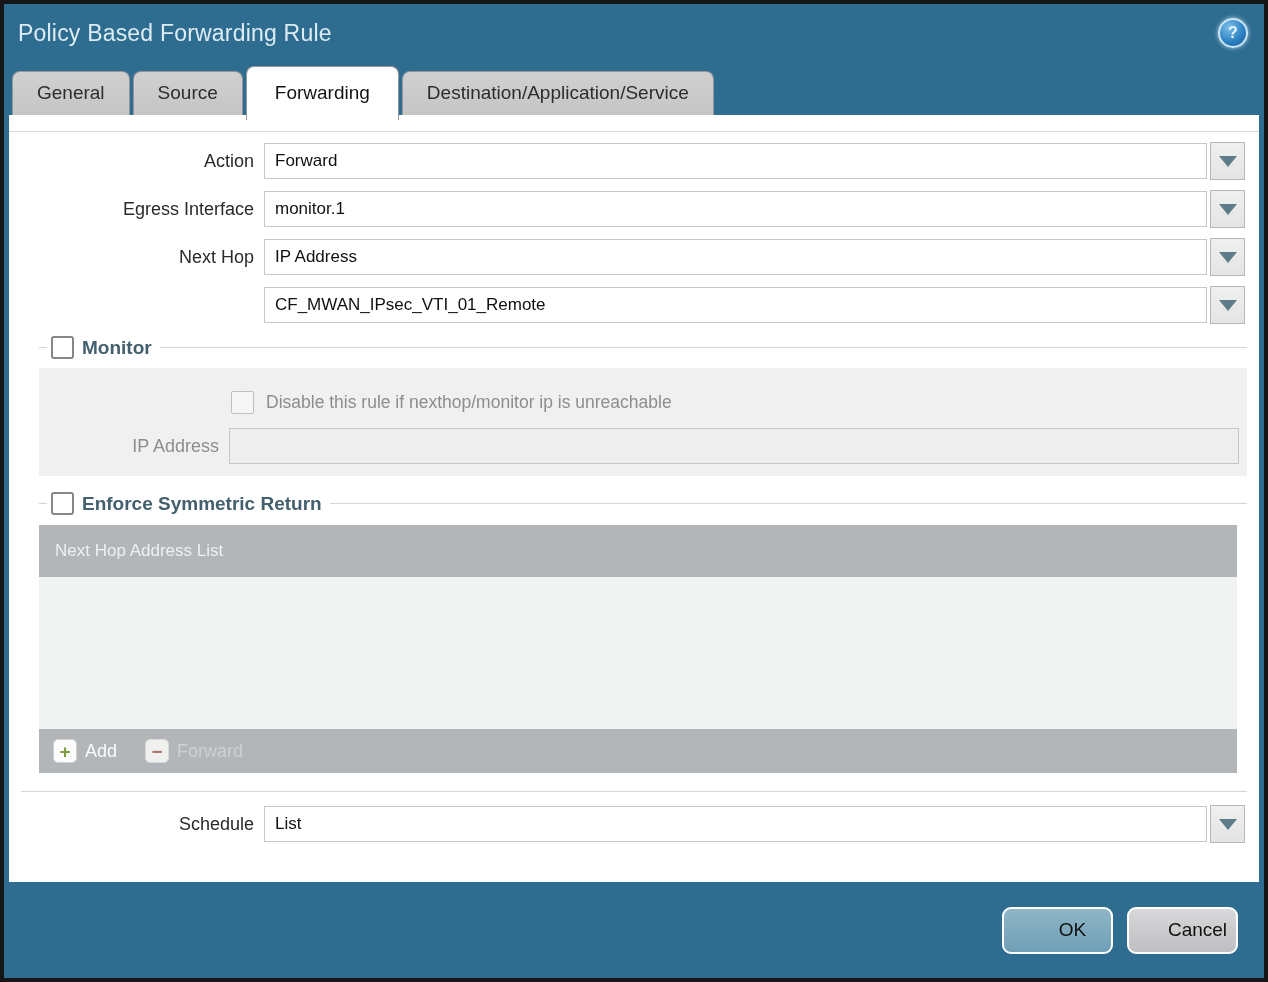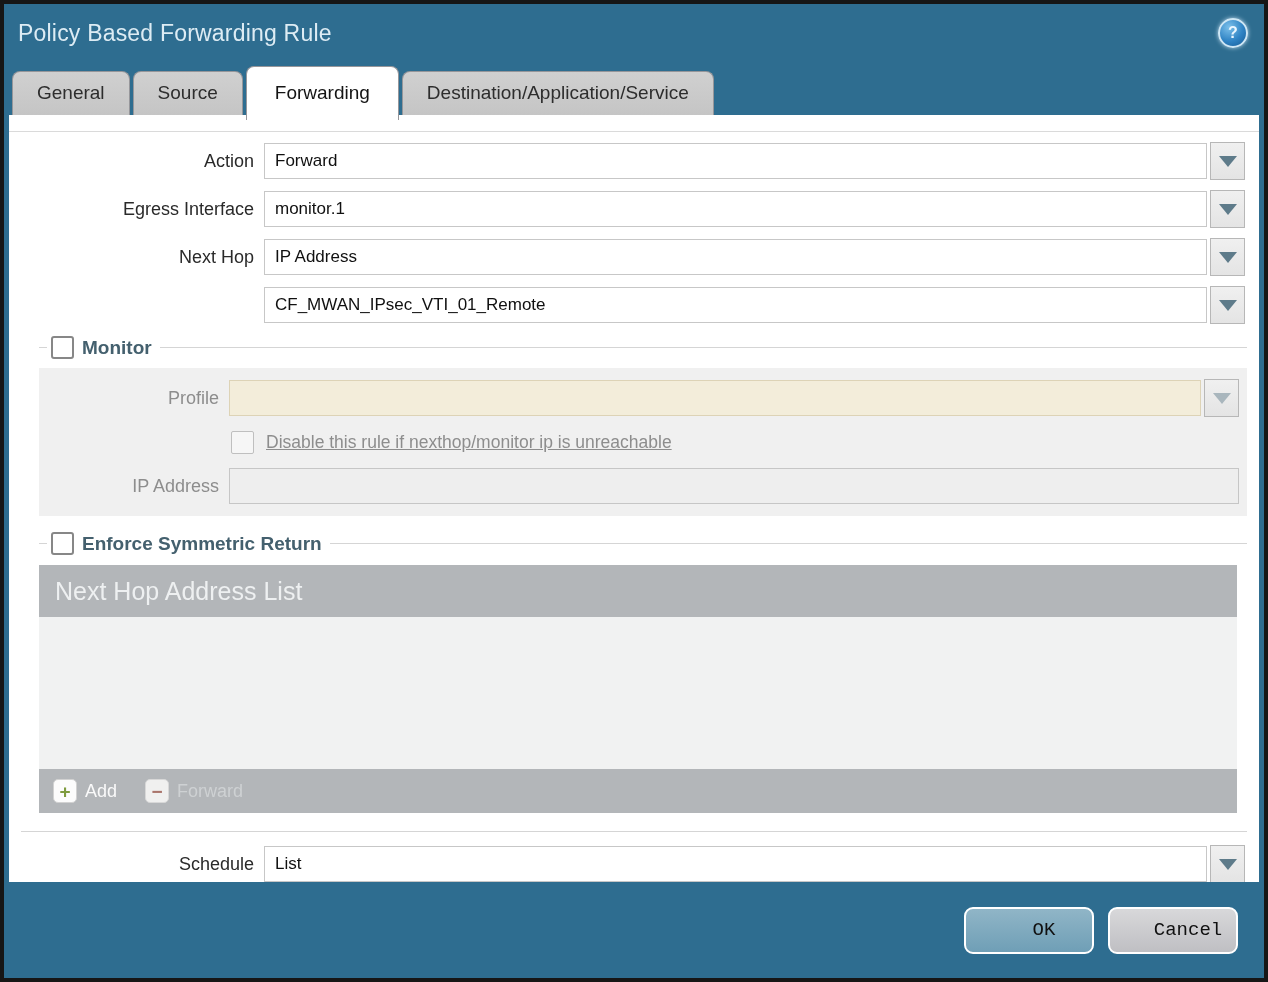--- a/index.html
+++ b/index.html
@@ -54,41 +54,41 @@
   .legendrow::after { content:""; flex:1; border-top:1px solid #d5d5d5; margin-left:8px; }
   .cb { width:19px; height:19px; border:2px solid #878787; border-radius:3px; background:#fff;
     flex:0 0 auto; cursor:pointer; }
   .legend-label { font-size:19px; font-weight:bold; color:#44606e; margin-left:8px; white-space:nowrap; }
   .panel { background:#f0f0f0; margin-top:9px; padding:9px 8px 12px 0; }
   .plabel { flex:0 0 180px; text-align:right; padding-right:10px; font-size:18px; color:#8d8d8d; }
   .p-row { display:flex; align-items:center; margin-top:8px; }
   .fbox-disabled { flex:1; height:34px; border:1px solid #ddd3b6; background:#f3edda; }
   .input-disabled { flex:1; height:34px; border:1px solid #c6c6c6; background:#eeeeee; }
   .cb-dim { width:21px; height:21px; border:1px solid #bfbfbf; border-radius:2px; background:#f6f6f6; flex:0 0 auto; }
-  .dim-label { font-size:17.5px; color:#8d8d8d; margin-left:12px;text-decoration:underline; }
+  .dim-label { font-size:17.5px; color:#8d8d8d; margin-left:12px; }
   
   .table { margin-top:10px; margin-right:10px; }
   .thead { height:52px; background:#b3b6b9; display:flex; align-items:center; padding-left:16px;
-    color:#eef0f1; font-size:25px; }
+    color:#eef0f1; font-size:17px; }
   .tbody { height:152px; background:#f1f2f2; }
   .tfoot { height:44px; background:#b3b6b9; display:flex; align-items:center; gap:28px; padding-left:14px; }
   .tbtn { display:flex; align-items:center; gap:8px; font-size:18px; cursor:pointer; }
   .badge { width:22px; height:22px; border-radius:5px; background:#fcfcfc; border:1px solid #d2d2d2;
     display:flex; align-items:center; justify-content:center; font-weight:bold; font-size:19px; line-height:1; }
   .badge.green { color:#7e9b3e; }
   .badge.red { color:#a9746b; background:#f0f0ef; border-color:#d8d8d8; }
   .tbtn.add { color:#fafafa; }
   .tbtn.delete { color:#ced1d3; cursor:default; }
   .bottomline { height:1px; background:#d5d5d5; margin:18px 12px 0 12px; }
   
   .footerbar { flex:0 0 96px; background:#2e6d90; display:flex; align-items:center;
     justify-content:flex-end; gap:14px; padding-right:26px; }
-  .btn { width:130px; height:47px; border-radius:9px; border:2px solid #fff; font-size:19px;
+  .btn { width:111px; height:47px; border-radius:9px; border:2px solid #fff; font-size:19px;
     color:#101010; display:flex; align-items:center; justify-content:center; cursor:pointer;
-    font-family:Liberation Mono, monospace;padding-left:36px; }
+    font-family:Liberation Sans, sans-serif;padding-left:36px; }
   .btn-ok { background:linear-gradient(#90b5c7,#6f9fb6); }
   .btn-cancel { background:linear-gradient(#d8d8da,#bfbfc3); }
 </style>
 </head>
 <body>
 
 <div class="frame">
 
   <div class="titlebar">
     <div class="title">Policy Based Forwarding Rule</div>
@@ -136,27 +136,20 @@
         <span class="tri"></span>
       </div>
     </div>
 
     <div class="fieldset">
       <div class="legendrow">
         <span class="cb"></span>
         <span class="legend-label">Monitor</span>
       </div>
       <div class="panel">
-        <div class="p-row" style="margin-top:2px;">
-          <div class="plabel">Profile</div>
-          <div class="fbox-disabled"></div>
-          <div class="ddbtn">
-            <span class="tri dim"></span>
-          </div>
-        </div>
         <div class="p-row" style="margin-top:14px; padding-left:192px;">
           <span class="cb-dim"></span>
           <span class="dim-label">Disable this rule if nexthop/monitor ip is unreachable</span>
         </div>
         <div class="p-row" style="margin-top:14px;">
           <div class="plabel">IP Address</div>
           <div class="input-disabled"></div>
         </div>
       </div>
     </div>

